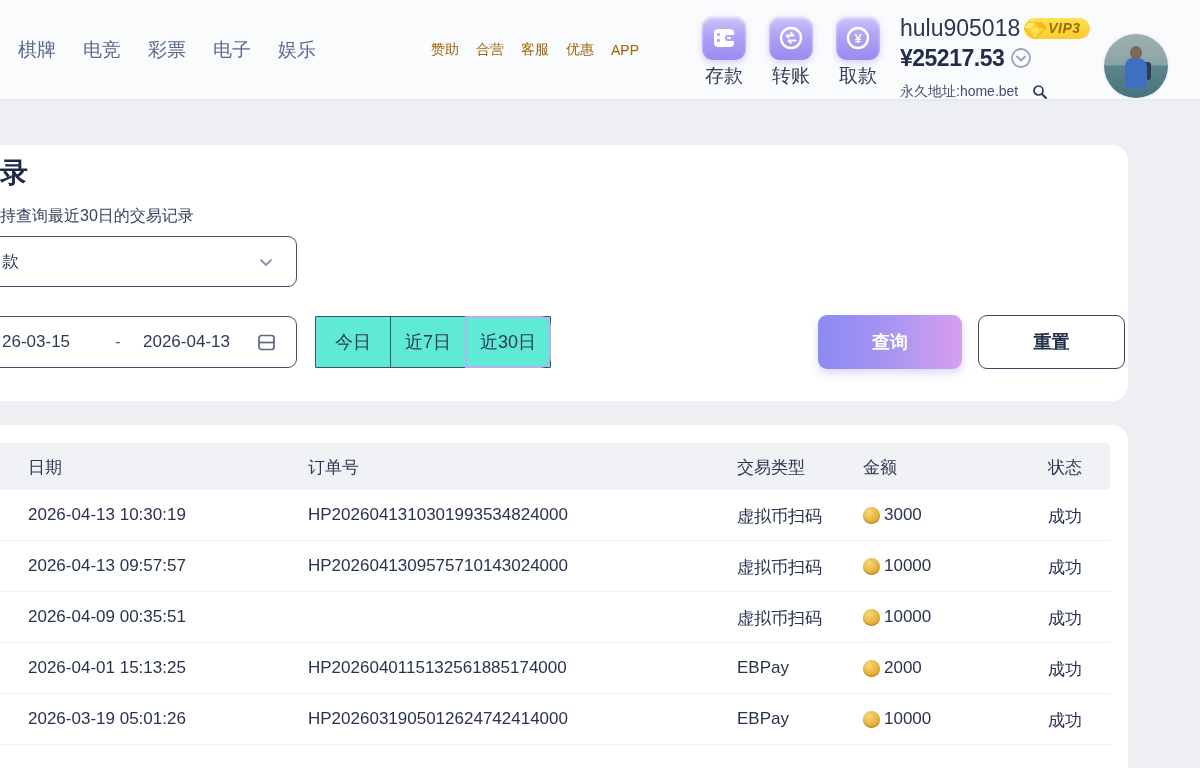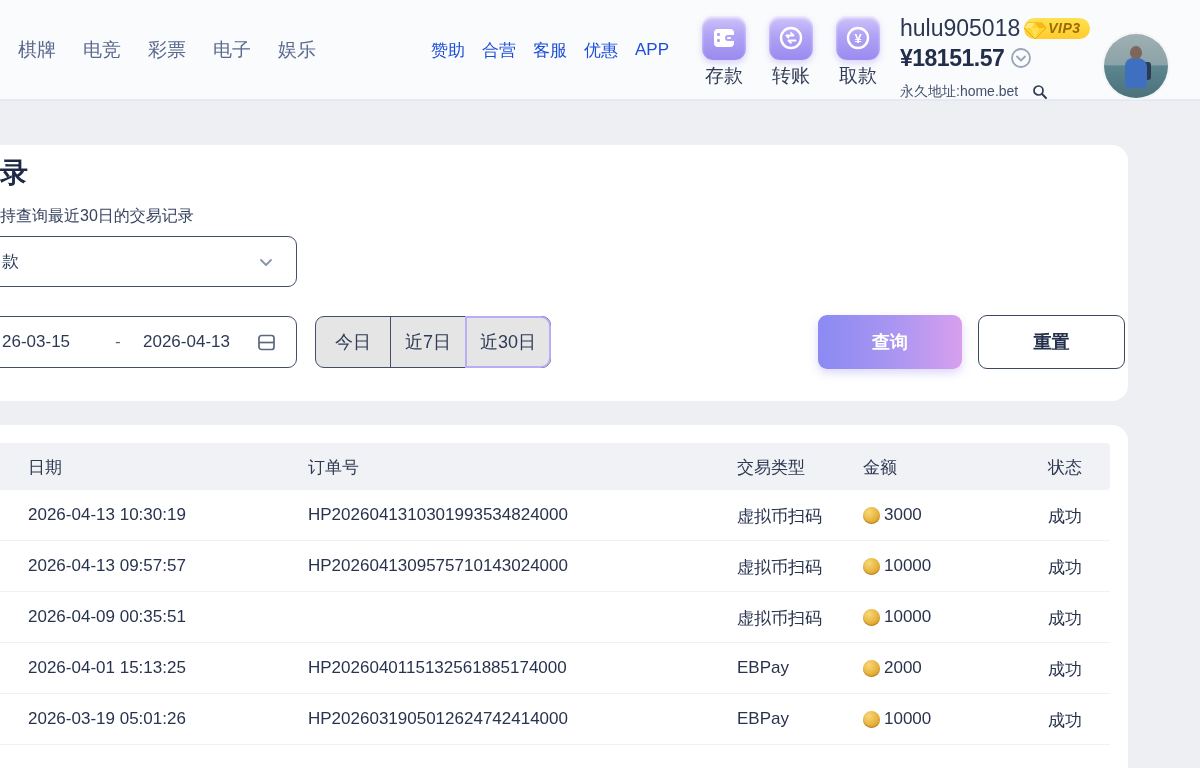--- a/index.html
+++ b/index.html
@@ -22,21 +22,21 @@
     display: flex; align-items: center; gap: 27px;
   }
   .main-nav .nav-item {
     font-size: 19px; color: #5a6a8f; font-weight: 500; cursor: pointer; white-space: nowrap;
   }
   .secondary-nav {
     position: absolute; left: 431px; top: 0; height: 100px;
     display: flex; align-items: center; gap: 17px;
   }
   .secondary-nav .nav-item {
-    font-size: 17px; color: #1d4ed8; font-weight: 500; cursor: pointer; white-space: nowrap;
+    font-size: 14px; color: #a16207; font-weight: 500; cursor: pointer; white-space: nowrap;
   }
   .quick-actions {
     position: absolute; left: 701px; top: 16px;
     display: flex; gap: 21px;
   }
   .quick-action { width: 46px; display: flex; flex-direction: column; align-items: center; cursor: pointer; }
   .qa-icon {
     width: 44px; height: 44px; border-radius: 11px;
     background: linear-gradient(180deg, #cfc4fa 0%, #b0a2f4 45%, #9b8af0 100%);
     box-shadow: inset 0 2px 3px rgba(255,255,255,.7), 0 3px 6px rgba(150,140,240,.35);
@@ -98,21 +98,21 @@
     border: 1px solid #424e6b; border-radius: 9px; background: #fff; cursor: pointer;
     font-size: 17px; color: #2d3a56;
   }
   .date-start { position: absolute; left: 45px; top: 15px; }
   .date-sep   { position: absolute; left: 158px; top: 15px; color: #58637e; }
   .date-end   { position: absolute; left: 186px; top: 15px; }
   .date-cal   { position: absolute; right: 20px; top: 16px; }
 
   .quick-group {
     position: absolute; left: 359px; top: 171px; height: 52px;
-    display: flex; border: 1px solid #424e6b; border-radius: 9px; background: #e5e5e5; overflow: visible;
+    display: flex; border: 1px solid #424e6b; border-radius: 1px; background: #5eead4; overflow: visible;
   }
   .quick-btn {
     min-width: 75px; padding: 0 14px; height: 50px;
     display: flex; align-items: center; justify-content: center;
     font-size: 18px; color: #2d3a56; cursor: pointer;
     border-right: 1px solid #424e6b; white-space: nowrap;
   }
   .quick-btn:last-child { border-right: none; }
   .quick-btn.active {
     outline: 2px solid #b9adf5; outline-offset: -1px;
@@ -217,21 +217,21 @@
               <polygon points="6,8 20,8 24,13 13,24 2,13" fill="#ffd430" stroke="#e9a90c" stroke-width="1"></polygon>
               <polygon points="6,8 13,8 9,13 2,13" fill="#ffe97a"></polygon>
               <polygon points="13,8 20,8 24,13 17,13" fill="#f5b818"></polygon>
               <polygon points="9,13 17,13 13,24" fill="#ffdf55"></polygon>
             </svg>
           </span>
           <span class="vip-text">VIP3</span>
         </span>
       </div>
       <div class="user-line2">
-        <span class="balance">¥18151.57</span>
+        <span class="balance">¥25217.53</span>
         <span>
           <svg class="icon-svg" width="22" height="22" viewBox="0 0 22 22">
             <circle cx="11" cy="11" r="9" fill="none" stroke="#9aa4b8" stroke-width="1.8"></circle>
             <path d="M7 9.5 l4 4 l4 -4" fill="none" stroke="#9aa4b8" stroke-width="1.8" stroke-linecap="round" stroke-linejoin="round"></path>
           </svg>
         </span>
       </div>
       <div class="user-line3">
         <span class="perm-address">永久地址:home.bet</span>
         <span>

